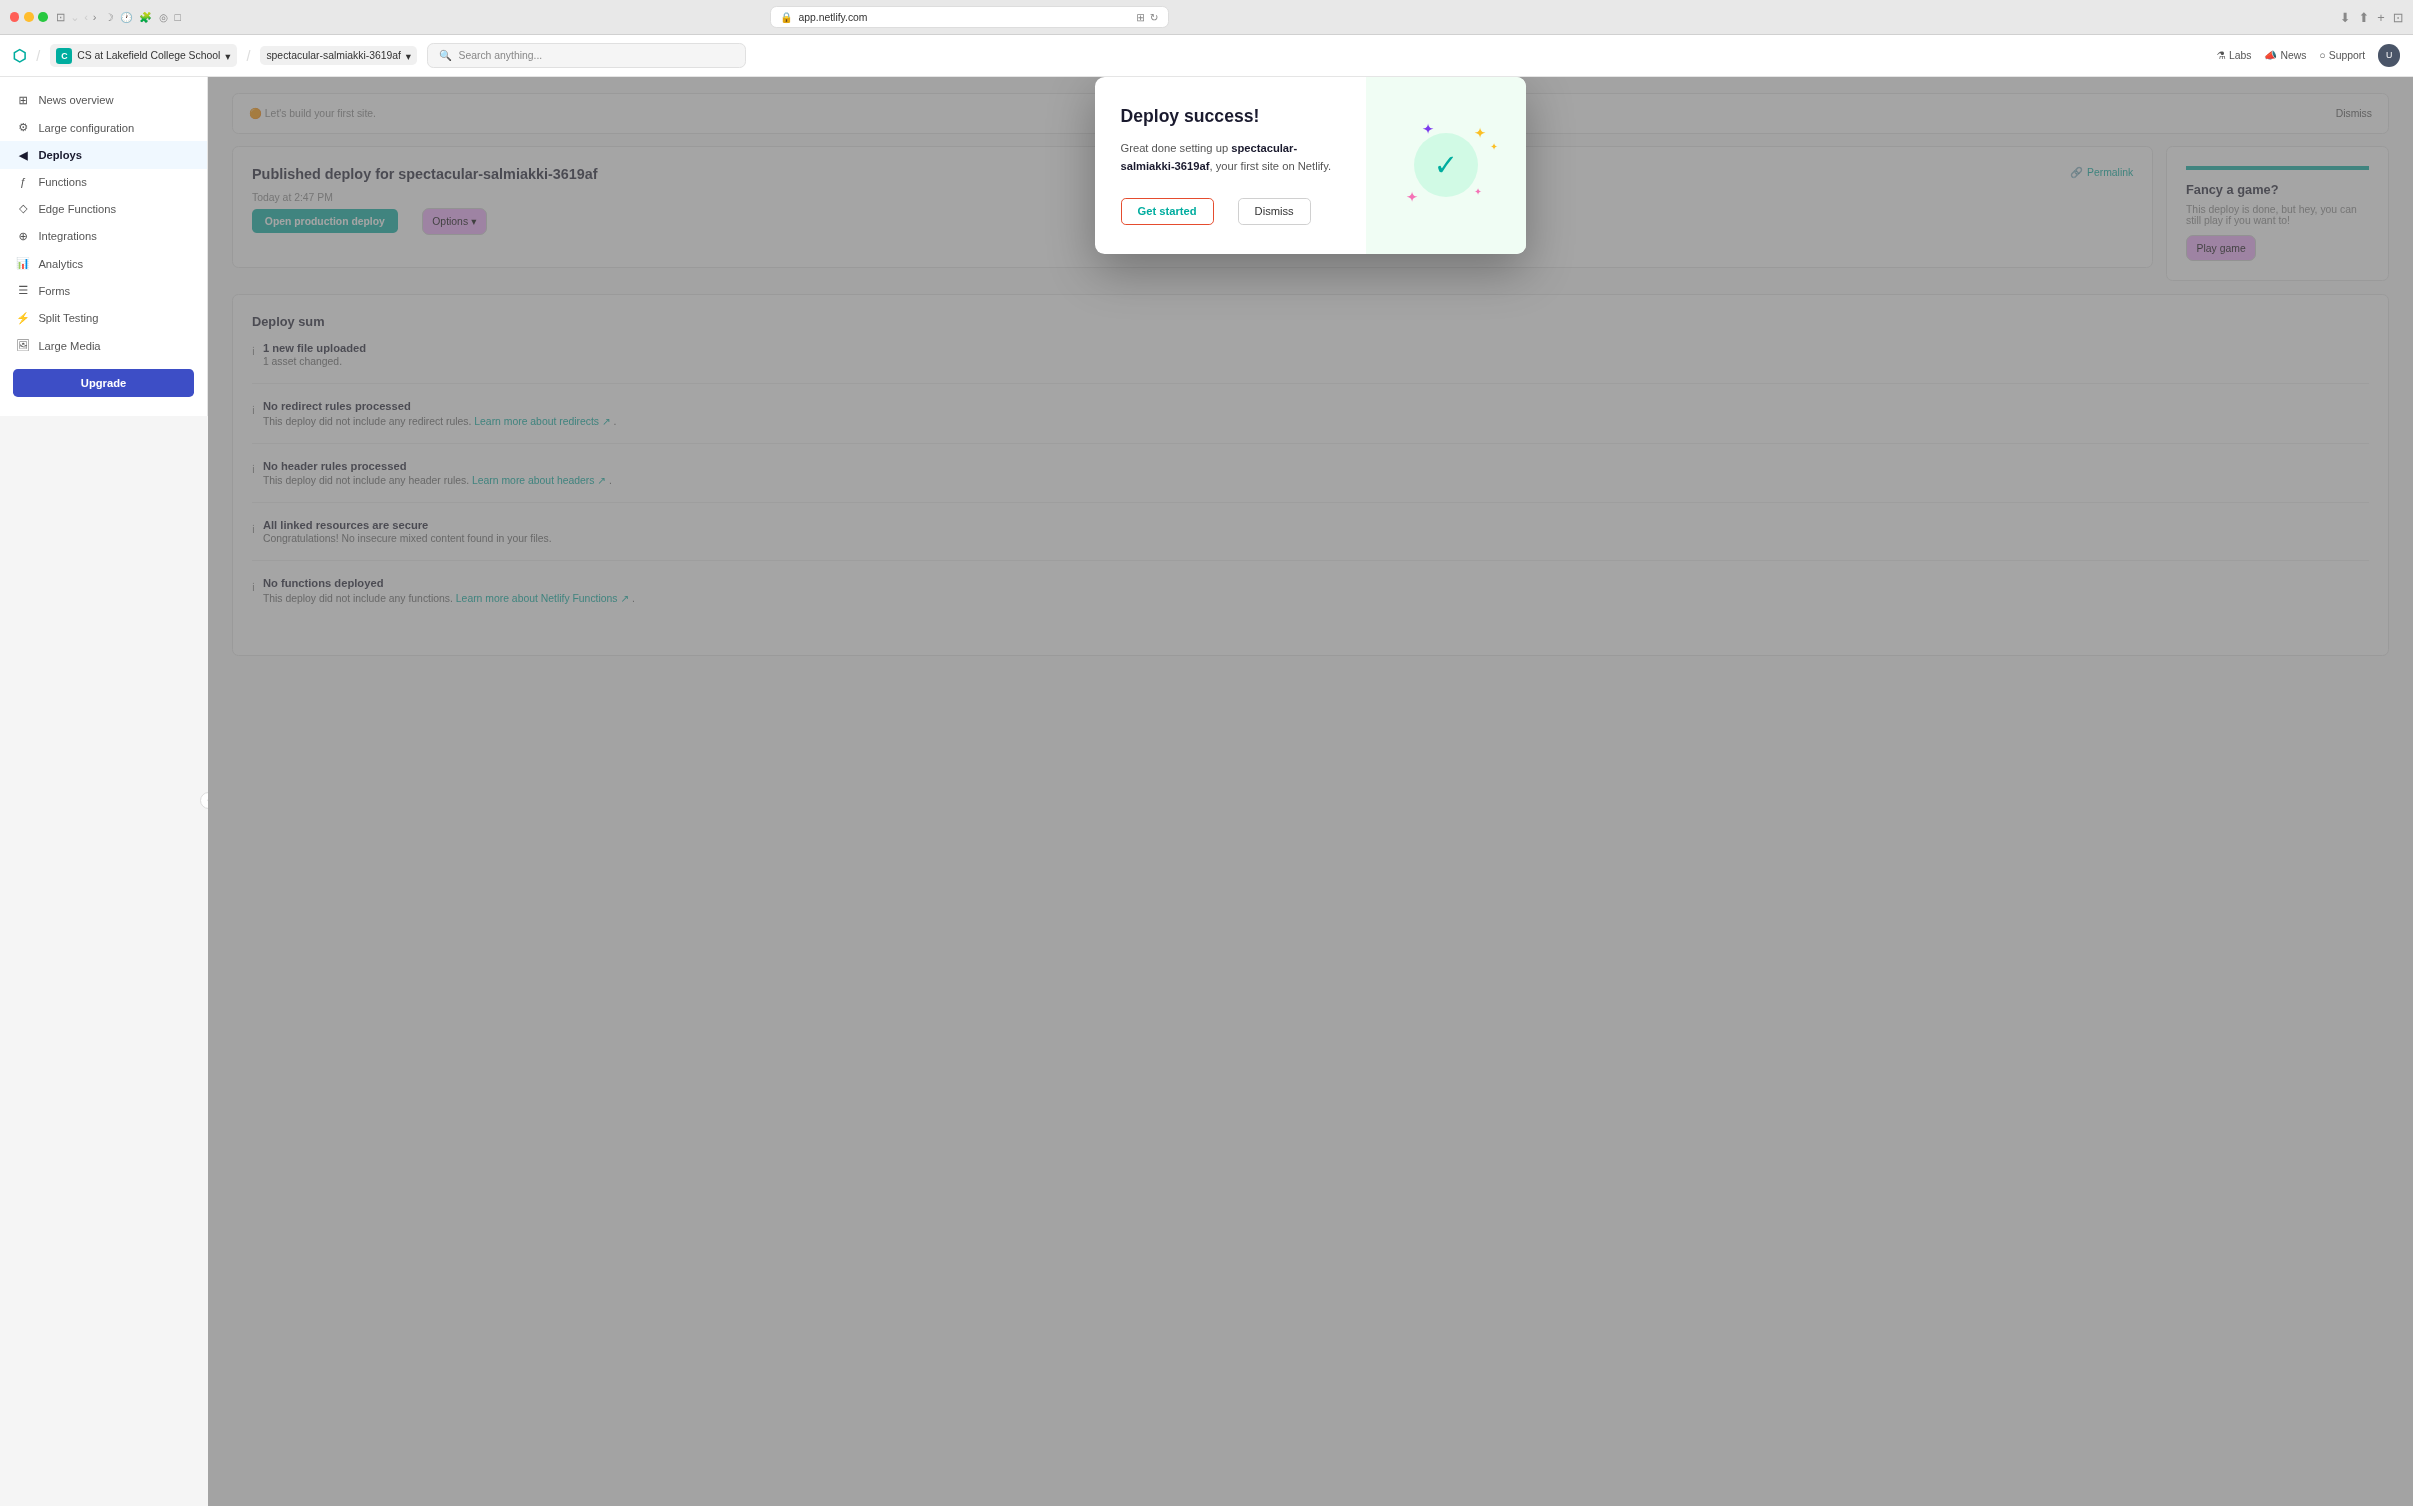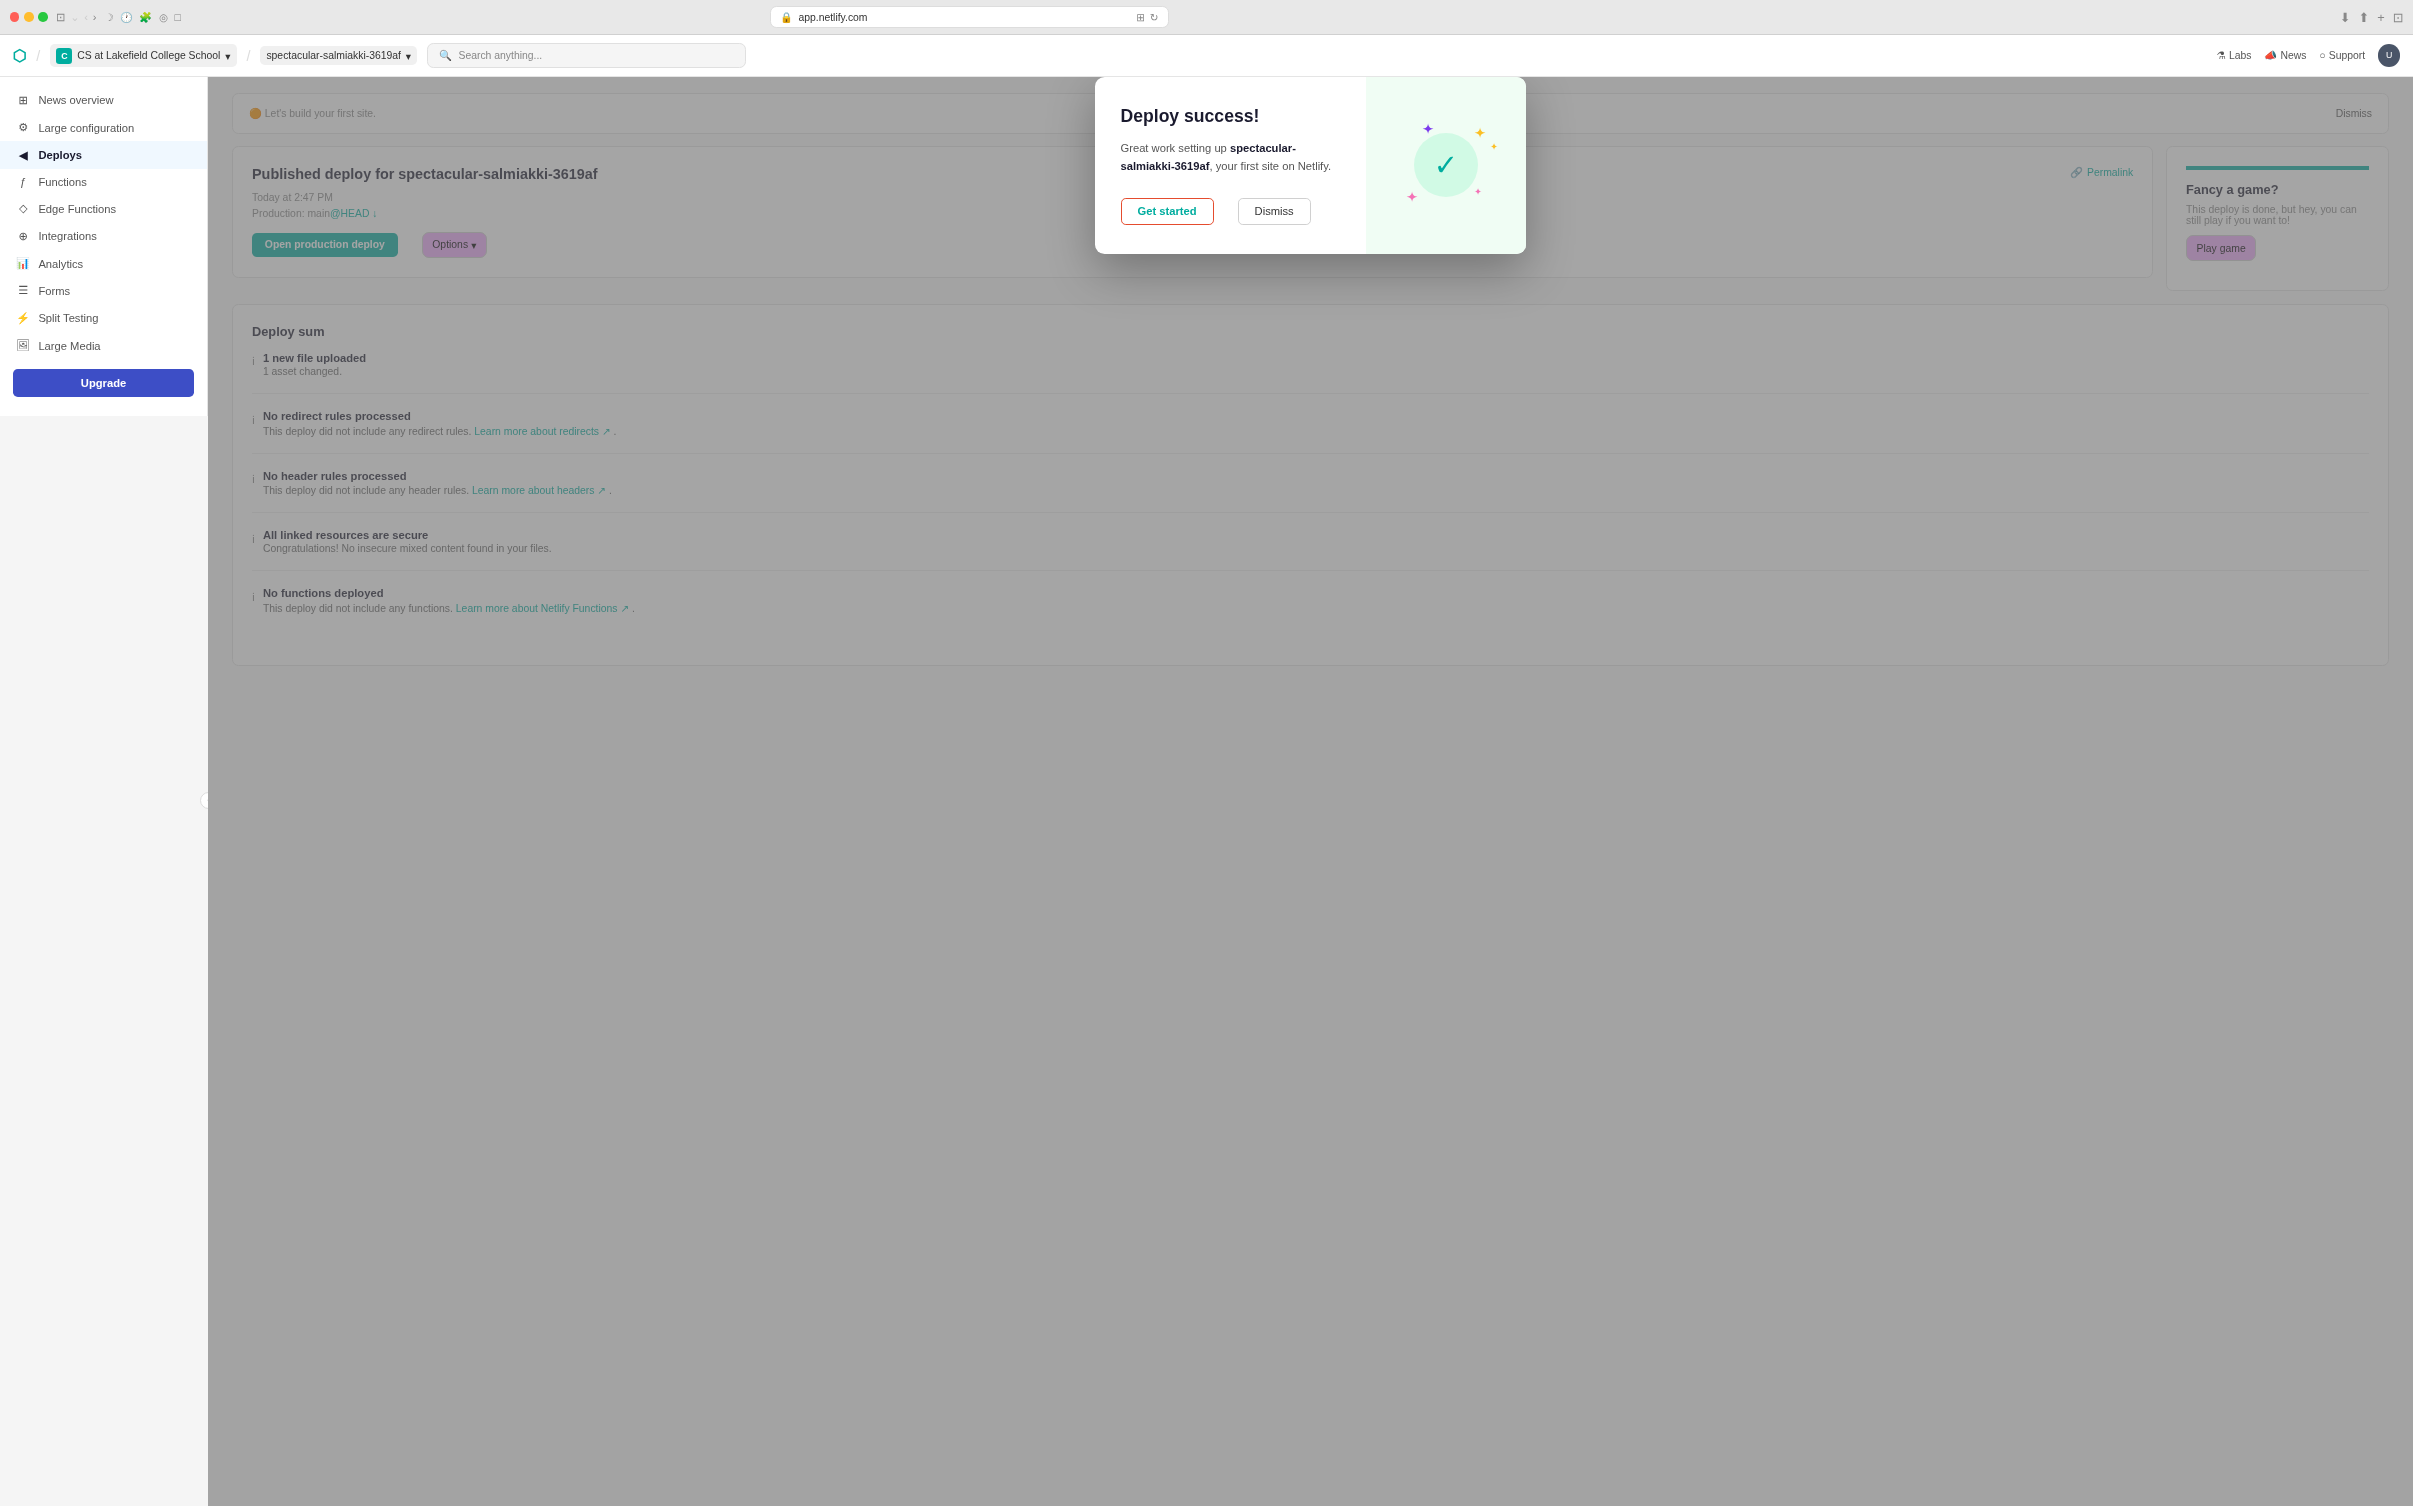--- a/index.html
+++ b/index.html
@@ -469,23 +469,20 @@
 
           <div class="deploy-card">
             <div class="deploy-header">
               <div class="deploy-title">Published deploy for spectacular-salmiakki-3619af</div>
               <div class="permalink">
                 <span>🔗</span>
                 <span>Permalink</span>
               </div>
             </div>
             <div class="deploy-time">Today at 2:47 PM</div>
-            <div class="deploy-branch">
-              <span>Production: main</span><a href="#"><span>@HEAD</span> ↓</a>
-            </div>
             <div class="deploy-actions">
               <button class="btn-open-prod">Open production deploy</button>
               <button class="btn-options">
                 <span>Options</span>
                 <span>▾</span>
               </button>
             </div>
           </div>
 
           <div class="game-card">
@@ -553,21 +550,21 @@
             </div>
           </div>
         </div>
       </div>
 
       <div class="overlay">
         <div class="modal">
           <div class="modal-left">
             <div class="modal-title">Deploy success!</div>
             <div class="modal-body">
-              <span>Great work setting up </span><strong>spectacular-salmiakki-3619af</strong><span>, your first site on Netlify.</span>
+              <span>Great done setting up </span><strong>spectacular-salmiakki-3619af</strong><span>, your first site on Netlify.</span>
             </div>
             <div class="modal-actions">
               <button class="btn-primary">Get started</button>
               <button class="btn-secondary">Dismiss</button>
             </div>
           </div>
           <div class="modal-right">
             <div class="success-illustration">
               <span class="sparkle sparkle-1">✦</span>
               <span class="sparkle sparkle-2">✦</span>

